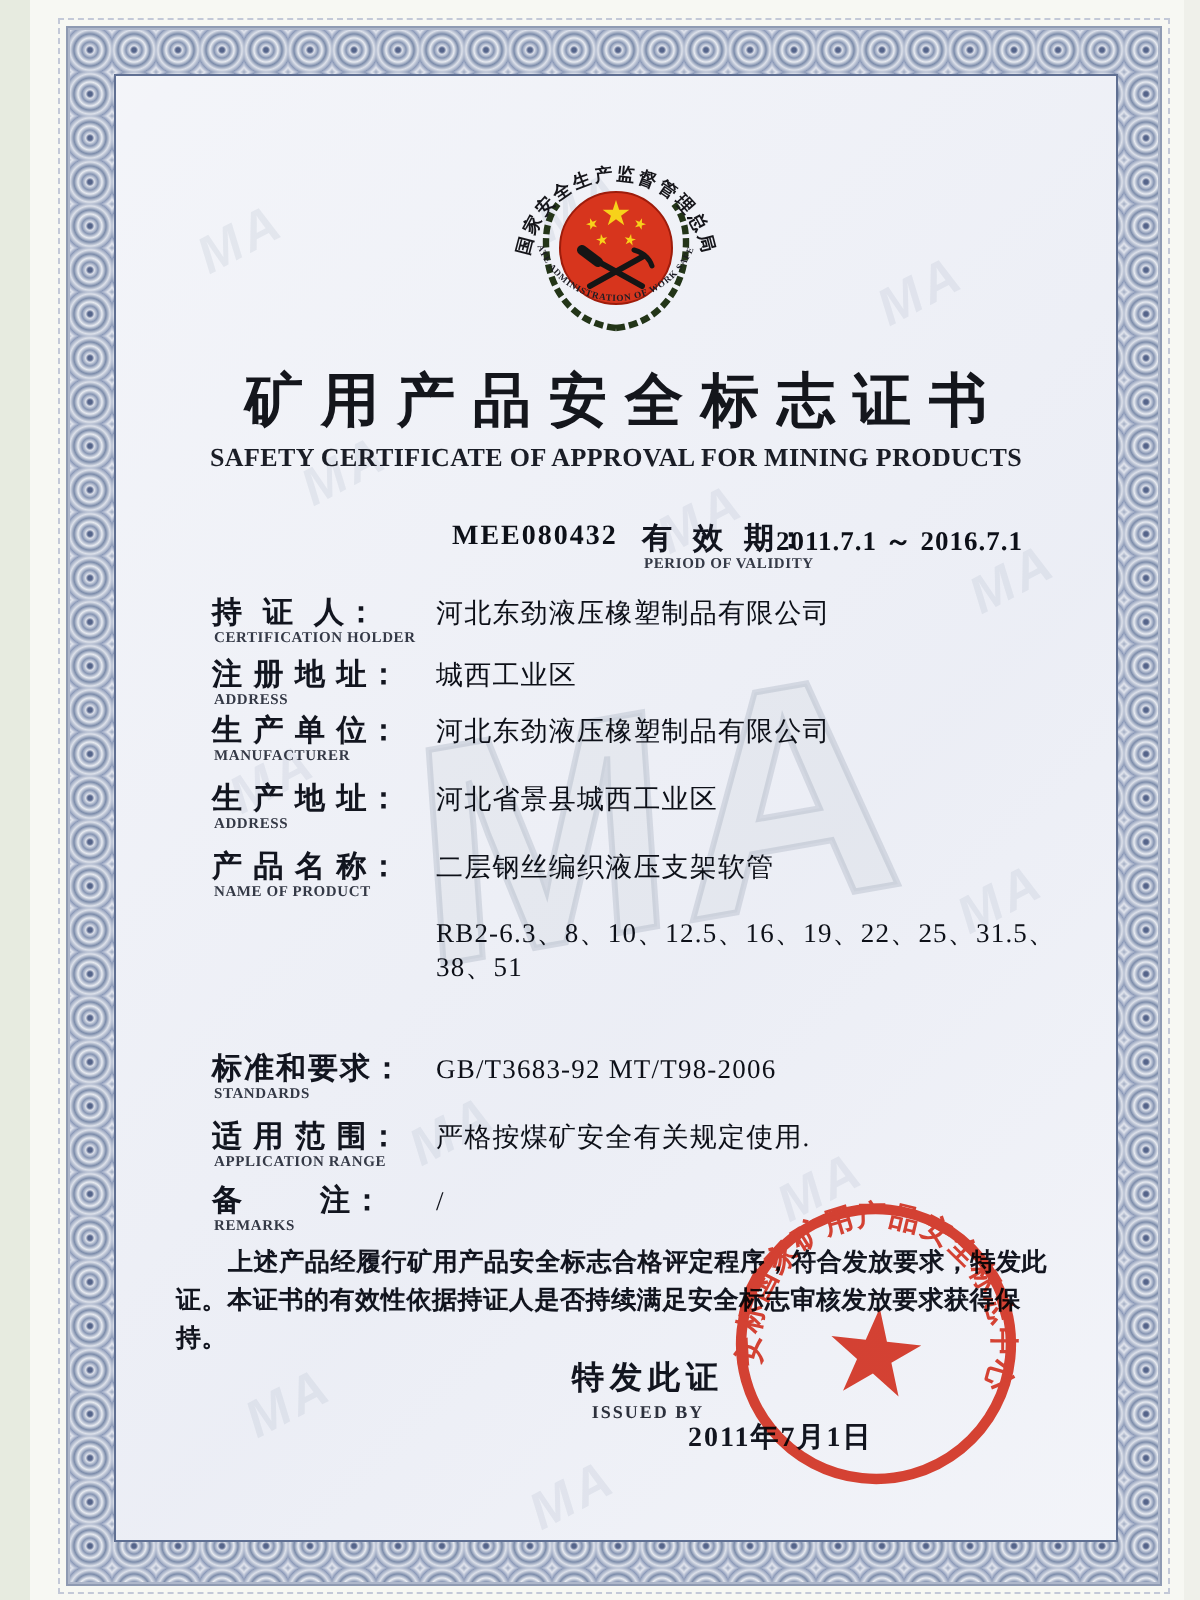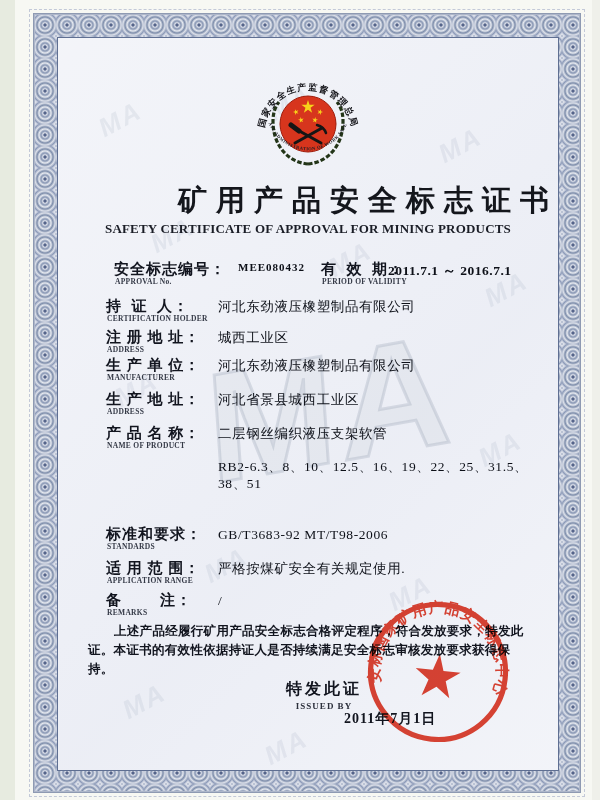--- a/index.html
+++ b/index.html
@@ -37,21 +37,21 @@
     position:absolute;left:148px;top:282px;font-size:155px;font-weight:bold;
     font-family:"Liberation Sans","DejaVu Sans",sans-serif;
     color:rgba(140,150,170,.08);
     -webkit-text-stroke:3px rgba(140,150,170,.26);
     transform:rotate(-10deg) skewX(-6deg);letter-spacing:4px;pointer-events:none;
   }
 
   .emblem{position:absolute;left:198px;top:34px;width:104px;height:108px;}
 
   .title-cn{
-    position:absolute;left:0;top:143px;width:100%;text-align:right;
+    position:absolute;left:0;top:143px;width:100%;text-align:center;
     font-size:29px;font-weight:bold;color:#14161c;letter-spacing:9px;text-indent:9px;white-space:nowrap;
   }
   .title-en{
     position:absolute;left:0;top:183px;width:100%;text-align:center;
     font-size:13px;font-weight:bold;color:#1a1d26;letter-spacing:.2px;white-space:nowrap;
   }
 
   .fields{position:absolute;left:48px;top:0;width:448px;}
   .row{position:absolute;left:0;width:100%;height:32px;}
   .cn{
@@ -62,21 +62,21 @@
     position:absolute;left:1px;top:17px;font-size:7.5px;font-weight:bold;color:#343946;
     letter-spacing:.3px;white-space:nowrap;font-family:"Liberation Serif","DejaVu Serif",serif;
   }
   .flabel{position:absolute;left:0;top:0;width:112px;}
   .fvalue{
     position:absolute;left:112px;top:1px;width:332px;
     font-size:13.5px;font-weight:normal;color:#0d1018;line-height:17px;letter-spacing:.6px;
   }
   
   .r0-l1{position:absolute;left:8px;top:0;}
-  .r0-v1{position:absolute;left:132px;top:1px;font-size:11px;font-weight:bold;color:#0d1018;letter-spacing:1px;}
+  .r0-v1{position:absolute;left:120px;top:1px;font-size:14px;font-weight:bold;color:#0d1018;letter-spacing:1px;}
   .r0-l2{position:absolute;left:192px;top:0;margin-left:23px;}
   .r0-v2{position:absolute;left:282px;top:2px;font-size:13.5px;font-weight:bold;color:#0d1018;letter-spacing:.5px;white-space:nowrap;}
 
   .statement{
     position:absolute;left:30px;top:584px;width:444px;
     font-size:12.5px;font-weight:bold;color:#12151f;line-height:19px;
     text-indent:26px;letter-spacing:.3px;z-index:2;
   }
   .issuer{position:absolute;left:228px;top:641px;text-align:center;z-index:2;}
   .issuer-cn{font-size:16px;font-weight:bold;color:#12151f;letter-spacing:3px;display:block;}
@@ -142,24 +142,20 @@
         <textPath href="#arcBottom" startOffset="50%" text-anchor="middle">STATE ADMINISTRATION OF WORK SAFETY</textPath>
       </text>
     </svg>
 
     <div class="title-cn">矿用产品安全标志证书</div>
     <div class="title-en">SAFETY CERTIFICATE OF APPROVAL FOR MINING PRODUCTS</div>
 
     <div class="fields">
 
       <div class="row" style="top:222px">
-        <span class="flabel r0-l1">
-          <span class="cn">安全标志编号：</span>
-          <span class="en">APPROVAL No.</span>
-        </span>
         <span class="r0-v1">MEE080432</span>
         <span class="flabel r0-l2">
           <span class="cn">有  效  期：</span>
           <span class="en">PERIOD OF VALIDITY</span>
         </span>
         <span class="r0-v2">2011.7.1 ～ 2016.7.1</span>
       </div>
 
       <div class="row" style="top:259px">
         <span class="flabel"><span class="cn">持  证  人：</span><span class="en">CERTIFICATION HOLDER</span></span>

